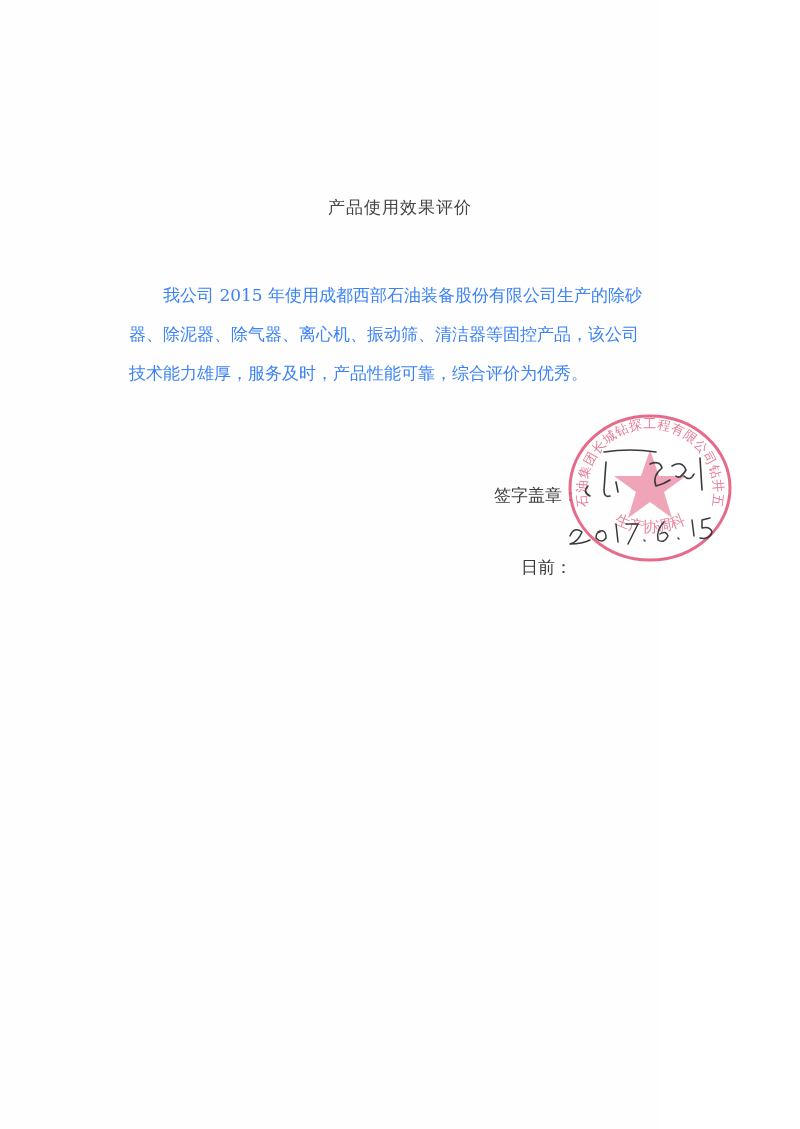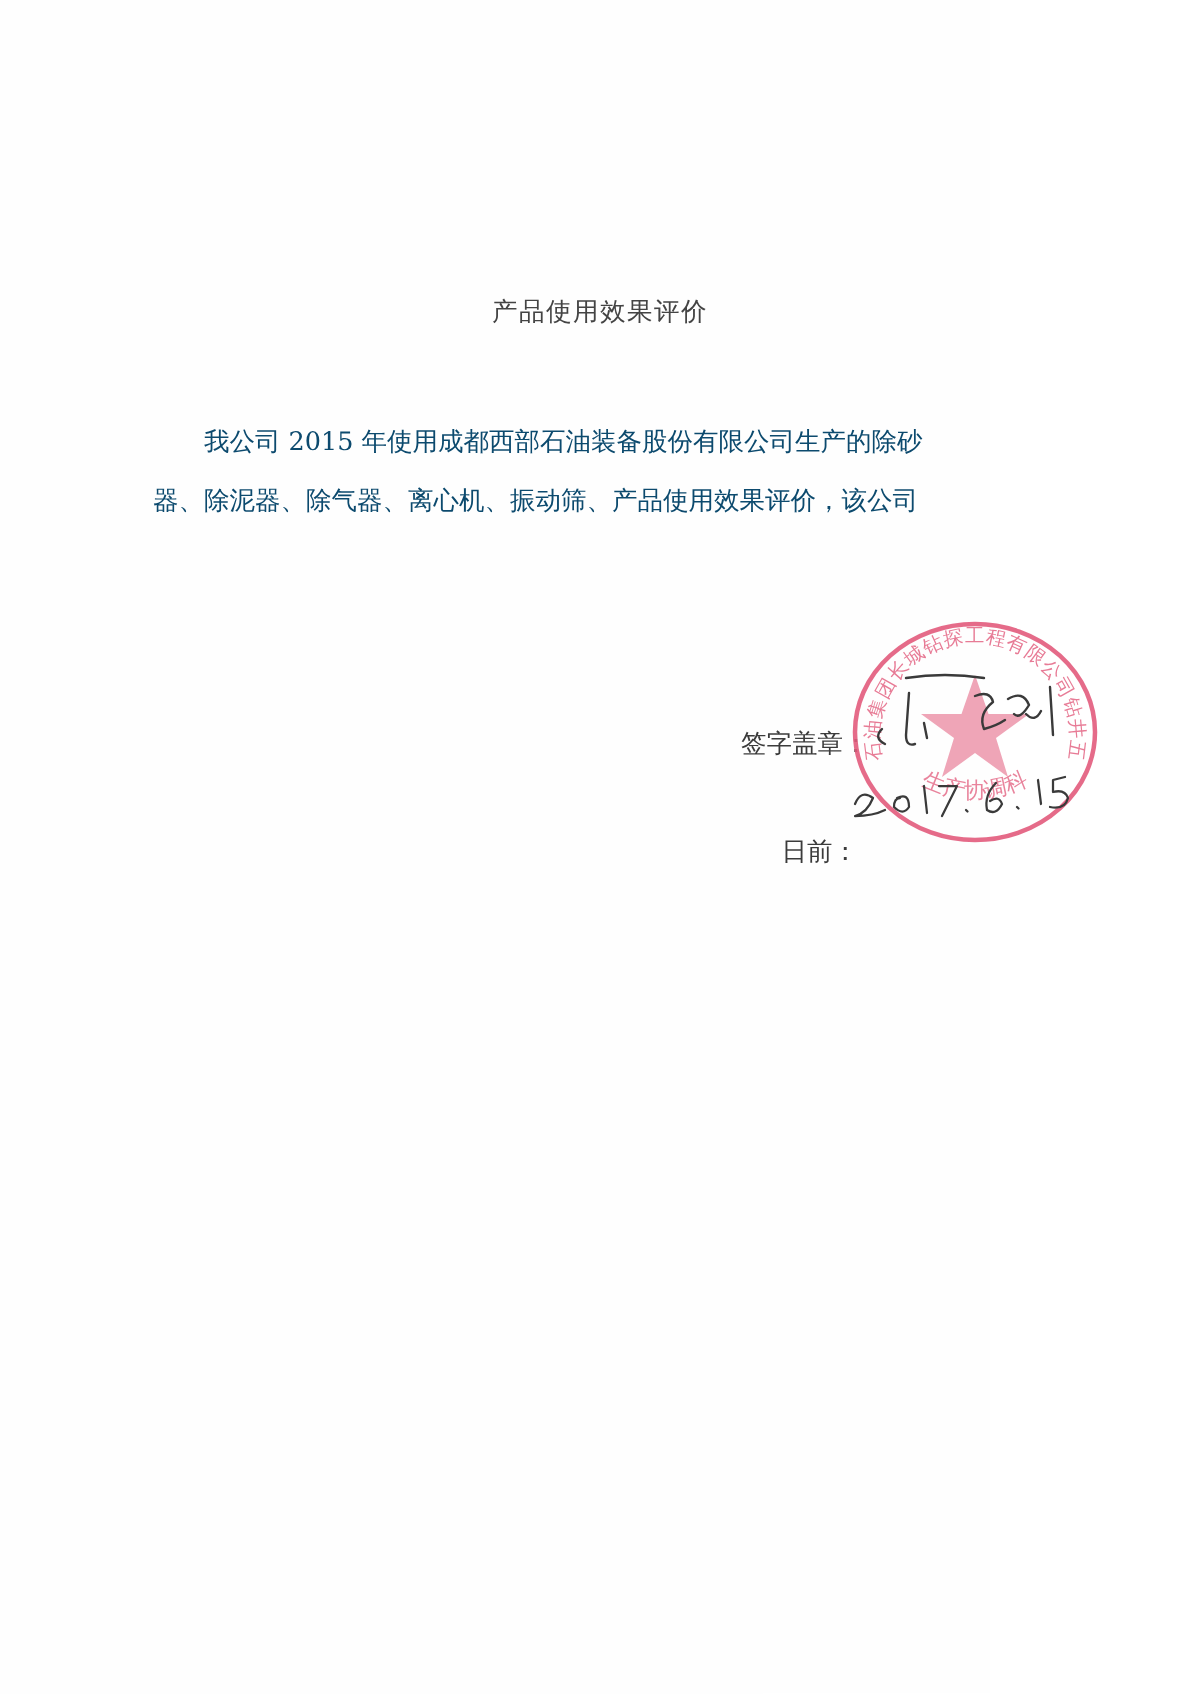--- a/index.html
+++ b/index.html
@@ -25,26 +25,26 @@
       position: absolute;
       left: 0; width: 800px;
       top: 196px;
       text-align: center;
       font-size: 17px;
       letter-spacing: 1px;
       color: #444;
     }
     .body-para {
       position: absolute;
-      left: 102px;
+      left: 129px;
       top: 276px;
       width: 580px;
       font-size: 17px;
       line-height: 39px;
-      color: #0c4a6e;
+      color: #3b82f6;
     }
     .body-line {
       display: block;
       white-space: nowrap;
     }
     .body-line.first {
       text-indent: 34px;
     }
     .sig-label {
       position: absolute;
@@ -74,21 +74,22 @@
   </style>
 </head>
 <body>
 
 <div class="page">
 
   <div class="title">产品使用效果评价</div>
 
   <div class="body-para">
     <span class="body-line first">我公司 2015 年使用成都西部石油装备股份有限公司生产的除砂</span>
-    <span class="body-line">器、除泥器、除气器、离心机、振动筛、产品使用效果评价，该公司</span>
+    <span class="body-line">器、除泥器、除气器、离心机、振动筛、清洁器等固控产品，该公司</span>
+    <span class="body-line">技术能力雄厚，服务及时，产品性能可靠，综合评价为优秀。</span>
   </div>
 
   <div class="sig-label sign">签字盖章：</div>
   <div class="sig-label date">日前：</div>
 
   <svg class="seal" viewBox="0 0 168 150" xmlns="http://www.w3.org/2000/svg">
     <defs>
       <path id="ringPath" d="M 22 96 A 64 64 0 1 1 146 96" fill="none"></path>
       <path id="bottomPath" d="M 36 104 Q 84 136 132 104" fill="none"></path>
     </defs>

